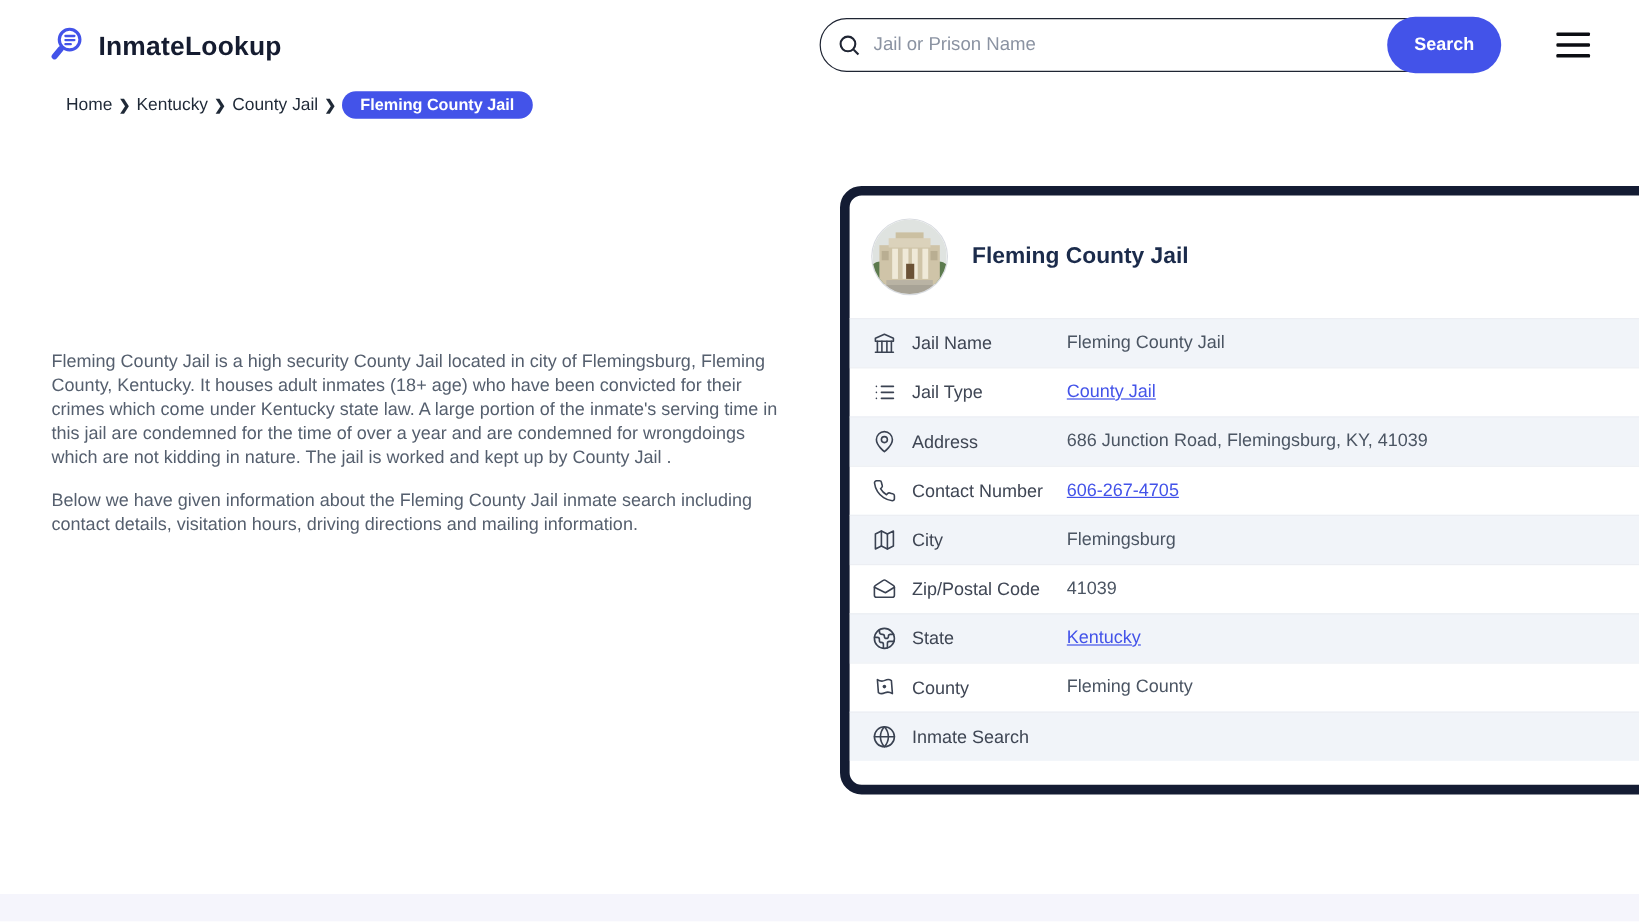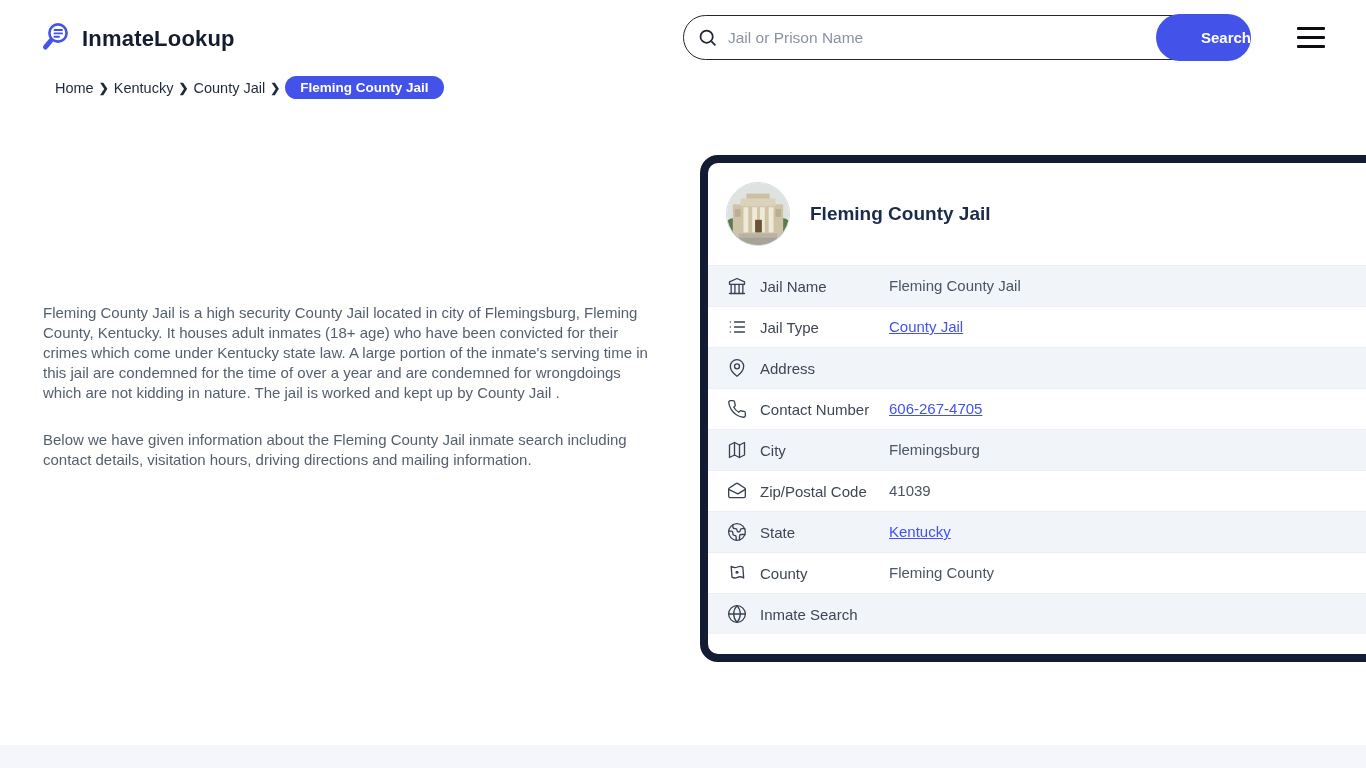--- a/index.html
+++ b/index.html
@@ -12,38 +12,38 @@
   .logo-text { font-size:22px; font-weight:bold; color:#151c30; letter-spacing:.2px; }
 
   .searchwrap { position:absolute; left:683px; top:15px; width:567px; height:45px; }
   .search-input { width:100%; height:100%; border:1.6px solid #1f2533; border-radius:24px;
     padding:0 82px 0 44px; font-size:15.5px; color:#1f2533; outline:none;
     font-family:"Liberation Sans", sans-serif; }
   .search-input::placeholder { color:#8b93a2; }
   .search-icon { position:absolute; left:14px; top:12px; pointer-events:none; }
   .search-btn { position:absolute; right:-1px; top:-1px; height:47px; width:95px;
     background:#4353e9; color:#fff; border:none; border-radius:24px;
-    font-size:15px; font-weight:bold; cursor:pointer; font-family:"Liberation Sans", sans-serif;text-align:right; }
+    font-size:15px; font-weight:bold; cursor:pointer; font-family:"Liberation Sans", sans-serif; }
 
   .hamburger { position:absolute; right:41px; top:27px; width:28px; height:21px;
     display:flex; flex-direction:column; justify-content:space-between; cursor:pointer; }
   .hamburger span { display:block; height:3.4px; background:#0b0d12; border-radius:1px; }
 
   
   .breadcrumb { position:absolute; left:55px; top:76px; display:flex; align-items:center; gap:5px;
     font-size:14.5px; color:#1f2937; }
   .breadcrumb a { color:#1f2937; text-decoration:none; cursor:pointer; }
   .crumb-sep { font-size:12px; font-weight:bold; color:#1f2937; }
   .crumb-badge { background:#4353e9; color:#ffffff; font-size:13.5px; font-weight:bold;
     padding:4px 15px; border-radius:12px; }
 
   
   .content { position:absolute; left:43px; top:276px; width:605px; }
   .content h1 { font-size:24px; line-height:32px; color:#1b2b4b; font-weight:bold; }
-  .content p { margin-top:27px; font-size:15px; line-height:20px; color:#555f6e; }
+  .content p { margin-top:16px; font-size:15px; line-height:20px; color:#555f6e; }
 
   
   .jail-card { position:absolute; left:700px; top:155px; width:700px; height:507px;
     background:#ffffff; border:8px solid #141c33; border-radius:18px; overflow:hidden; }
   .card-header { display:flex; align-items:center; gap:20px; padding:19px 0 19px 18px; height:102px; }
   .avatar { width:64px; height:64px; border-radius:50%; overflow:hidden; flex:0 0 auto;
     border:1px solid #d8dbe0; }
   .card-title { font-size:19px; font-weight:bold; color:#1b2b4b; }
 
   .row { display:flex; align-items:center; min-height:41px; padding:6px 10px 6px 19px;
@@ -161,20 +161,21 @@
           <span class="row-value"><a>County Jail</a></span>
         </div>
         <div class="row alt">
           <span class="row-icon">
             <svg width="20" height="20" viewBox="0 0 24 24" fill="none" stroke="currentColor" stroke-width="1.6" stroke-linecap="round" stroke-linejoin="round">
               <path d="M20 10c0 6-8 12-8 12s-8-6-8-12a8 8 0 0 1 16 0Z"></path>
               <circle cx="12" cy="10" r="3"></circle>
             </svg>
           </span>
           <span class="row-label">Address</span>
+          <span class="row-value">686 Junction Road, Flemingsburg, KY, 41039</span>
         </div>
         <div class="row">
           <span class="row-icon">
             <svg width="20" height="20" viewBox="0 0 24 24" fill="none" stroke="currentColor" stroke-width="1.6" stroke-linecap="round" stroke-linejoin="round">
               <path d="M22 16.92v3a2 2 0 0 1-2.18 2 19.79 19.79 0 0 1-8.63-3.07 19.5 19.5 0 0 1-6-6A19.79 19.79 0 0 1 2.12 4.18 2 2 0 0 1 4.11 2h3a2 2 0 0 1 2 1.72c.13.96.36 1.9.7 2.81a2 2 0 0 1-.45 2.11L8.09 9.91a16 16 0 0 0 6 6l1.27-1.27a2 2 0 0 1 2.11-.45c.91.34 1.85.57 2.81.7A2 2 0 0 1 22 16.92z"></path>
             </svg>
           </span>
           <span class="row-label">Contact Number</span>
           <span class="row-value"><a>606-267-4705</a></span>
         </div>

